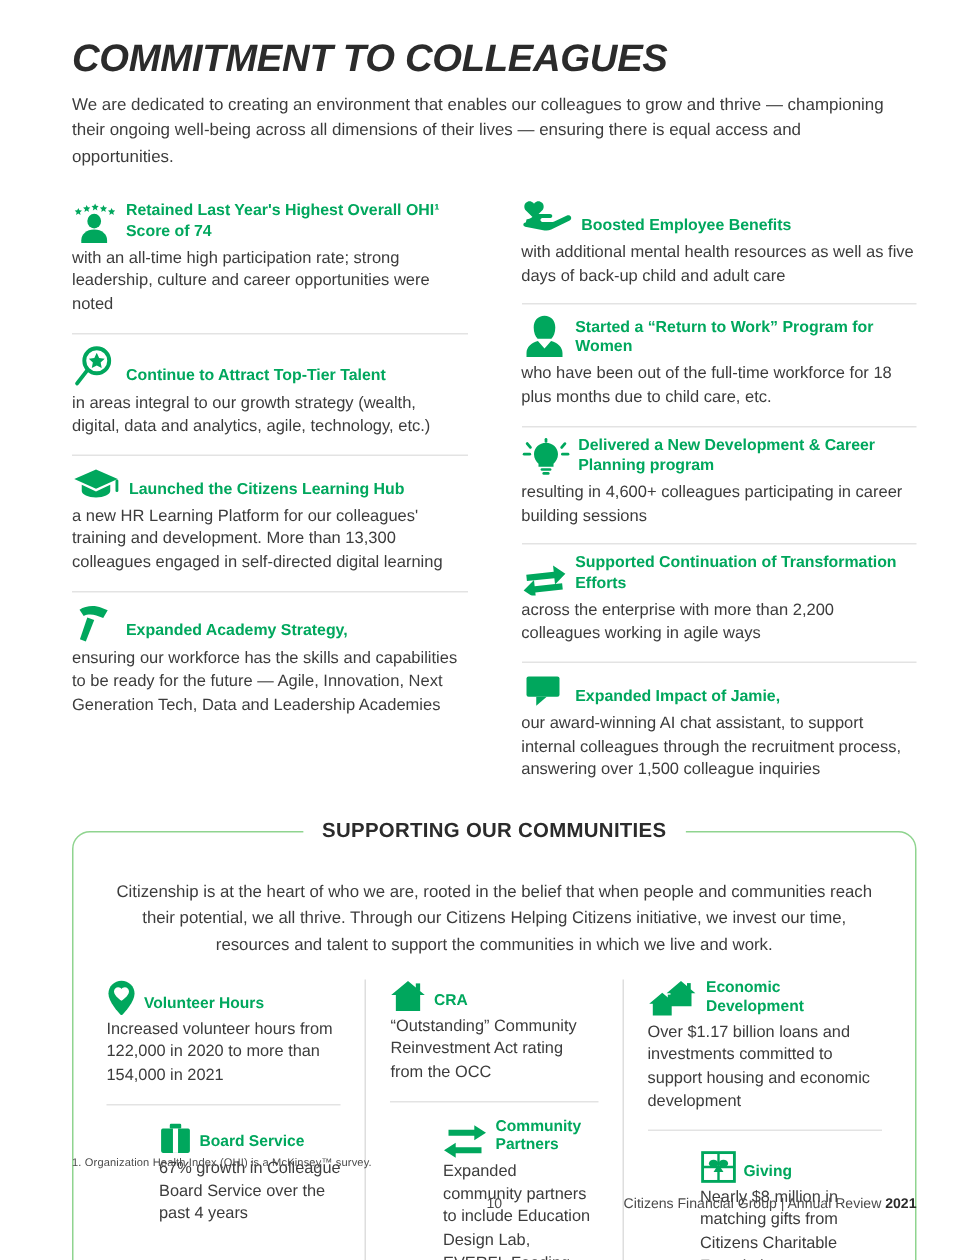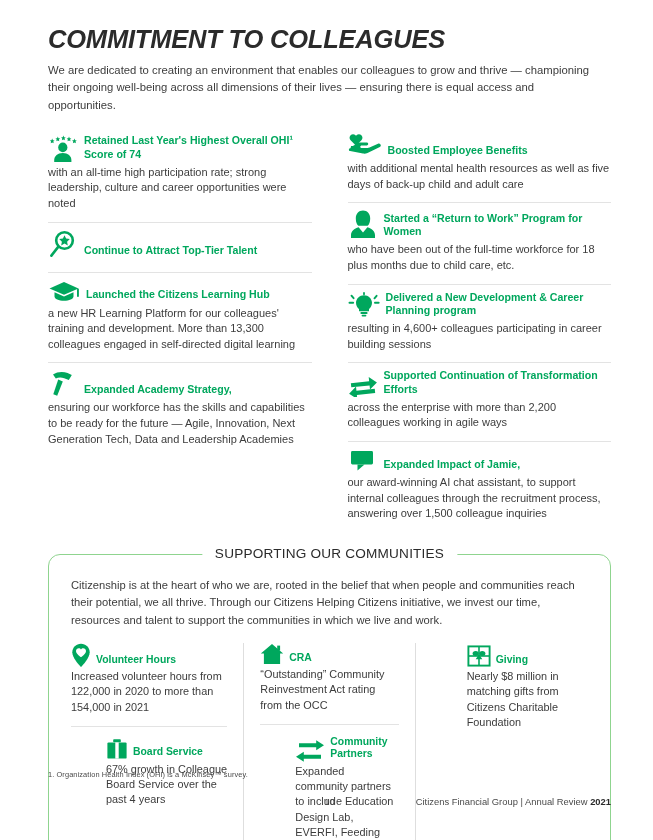--- a/index.html
+++ b/index.html
@@ -96,30 +96,31 @@
     box-sizing: border-box;
   }
   .communities-title {
     position: absolute;
     top: -9px;
     left: 50%;
     transform: translateX(-50%);
     background: #ffffff;
     padding: 0 13px;
     font-size: 13.6px;
-    font-weight: normal;
+    font-weight: bold;
     letter-spacing: 0.2px;
     color: #2b2b2b;
     white-space: nowrap;
   }
   .communities-intro {
     font-size: 11.2px;
     line-height: 1.55;
     color: #3c3c3c;
-    margin: 0 0 14px 0;
+    margin: 10px 0 14px 0;
+    text-align: center;
   }
 
   .grid3 {
     display: flex;
   }
   .gcol {
     box-sizing: border-box;
     width: 33.34%;
   }
   .gcol.c1 { padding-right: 16px; }
@@ -222,20 +223,21 @@
             <svg width="30" height="30" viewBox="0 0 30 30">
               <g fill="none" stroke="#00a75d" stroke-width="2.6">
                 <circle cx="16.5" cy="11.5" r="8.3"></circle>
                 <line x1="10.4" y1="17.6" x2="3.4" y2="26.6" stroke-linecap="round"></line>
               </g>
               <path fill="#00a75d" d="M16.5 6.2l1.6 3.4 3.7.5-2.7 2.6.7 3.7-3.3-1.8-3.3 1.8.7-3.7-2.7-2.6 3.7-.5z"></path>
             </svg>
           </span>
           <span class="item-title">Continue to Attract Top-Tier Talent</span>
         </div>
+        <div class="item-body">in areas integral to our growth strategy (wealth, digital, data and analytics, agile, technology, etc.)</div>
       </div>
 
       <div class="item">
         <div class="item-head">
           <span class="icon">
             <svg width="32" height="24" viewBox="0 0 32 24">
               <g fill="#00a75d">
                 <path d="M16 3L1.5 9.4 16 15.8 30.5 9.4z"></path>
                 <path d="M6.5 13.2v4.2c0 2.4 4.3 4.3 9.5 4.3s9.5-1.9 9.5-4.3v-4.2L16 17.6z"></path>
                 <rect x="29" y="9.6" width="1.9" height="8.4" rx="0.9"></rect>
@@ -414,20 +416,36 @@
                 </g>
               </svg>
             </span>
             <span class="cell-title">Community Partners</span>
           </div>
           <div class="cell-body">Expanded community partners to include Education Design Lab, EVERFI, Feeding America, Girls Who Code, LISC and Year Up</div>
         </div>
       </div>
 
       <div class="gcol c3">
+        <div class="cell">
+          <div class="cell-head">
+            <span class="icon">
+              <svg width="34" height="26" viewBox="0 0 34 26">
+                <g fill="#00a75d">
+                  <path d="M22 1L12.4 9.1h2.6v8.8h14V9.1h2.6z"></path>
+                  <rect x="26" y="2.4" width="2.5" height="4.3"></rect>
+                  <path d="M9.5 8.8L.8 16.2h2.4V24H15.8v-7.8h2.4z"></path>
+                  <rect x="13.2" y="10.1" width="2.3" height="3.9"></rect>
+                </g>
+              </svg>
+            </span>
+            <span class="cell-title">Economic Development</span>
+          </div>
+          <div class="cell-body">Over $1.17 billion loans and investments committed to support housing and economic development</div>
+        </div>
 
         <div class="cell nb">
           <div class="cell-head">
             <span class="icon">
               <svg width="24" height="24" viewBox="0 0 24 24">
                 <rect x="1.4" y="3.4" width="21.2" height="19.2" fill="none" stroke="#00a75d" stroke-width="1.9"></rect>
                 <line x1="12" y1="3.4" x2="12" y2="22.6" stroke="#00a75d" stroke-width="1.6"></line>
                 <line x1="1.4" y1="13" x2="22.6" y2="13" stroke="#00a75d" stroke-width="1.6"></line>
                 <g fill="#00a75d">
                   <ellipse cx="8.7" cy="10.6" rx="3.1" ry="2.5"></ellipse>

